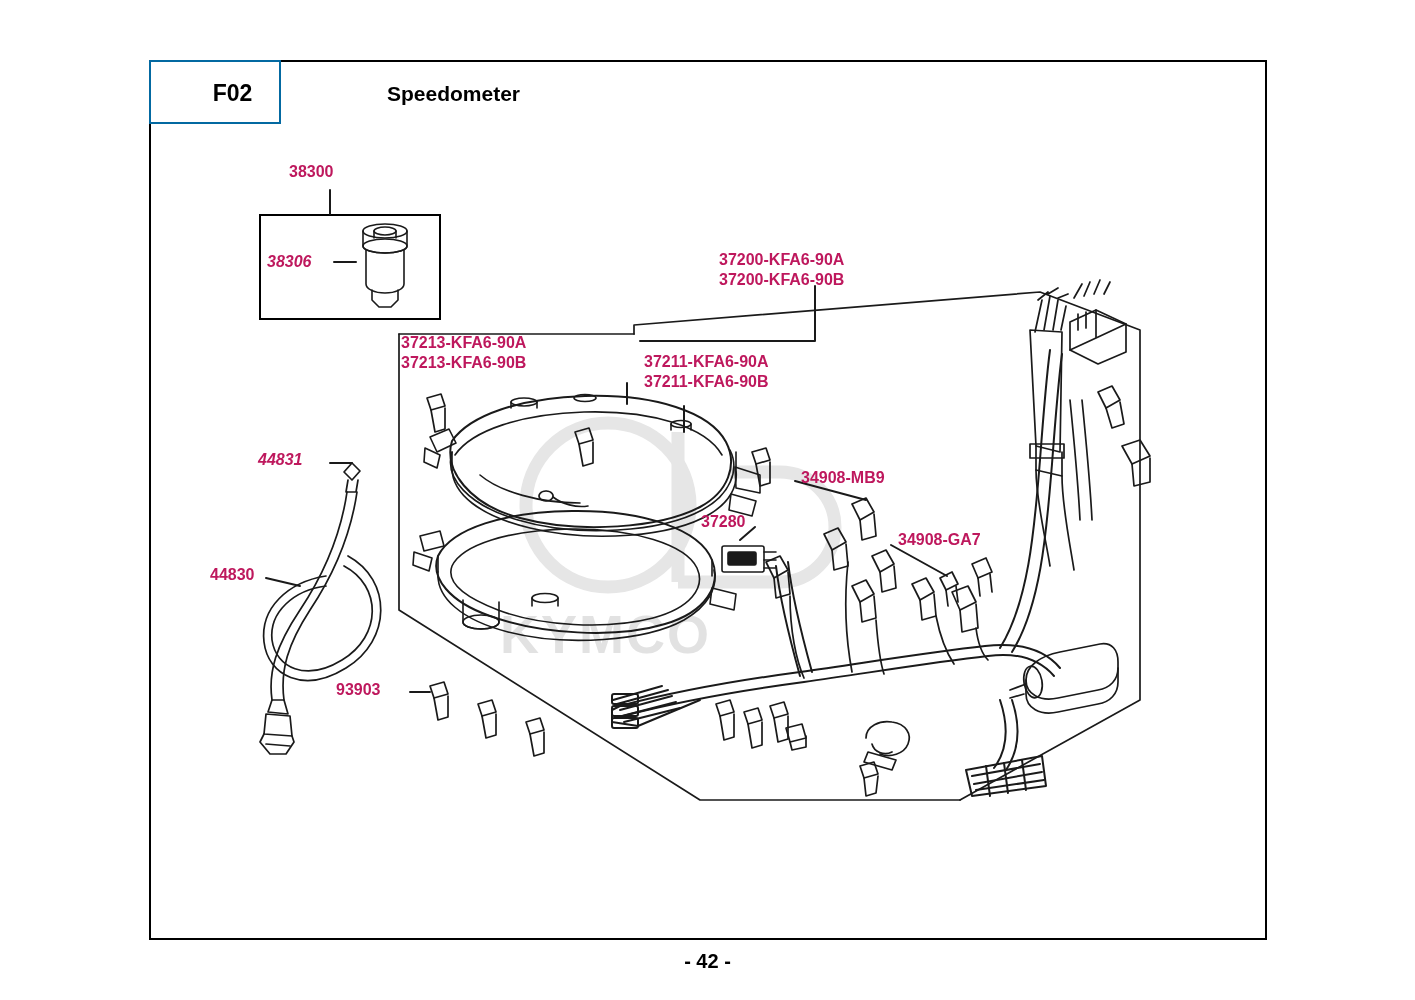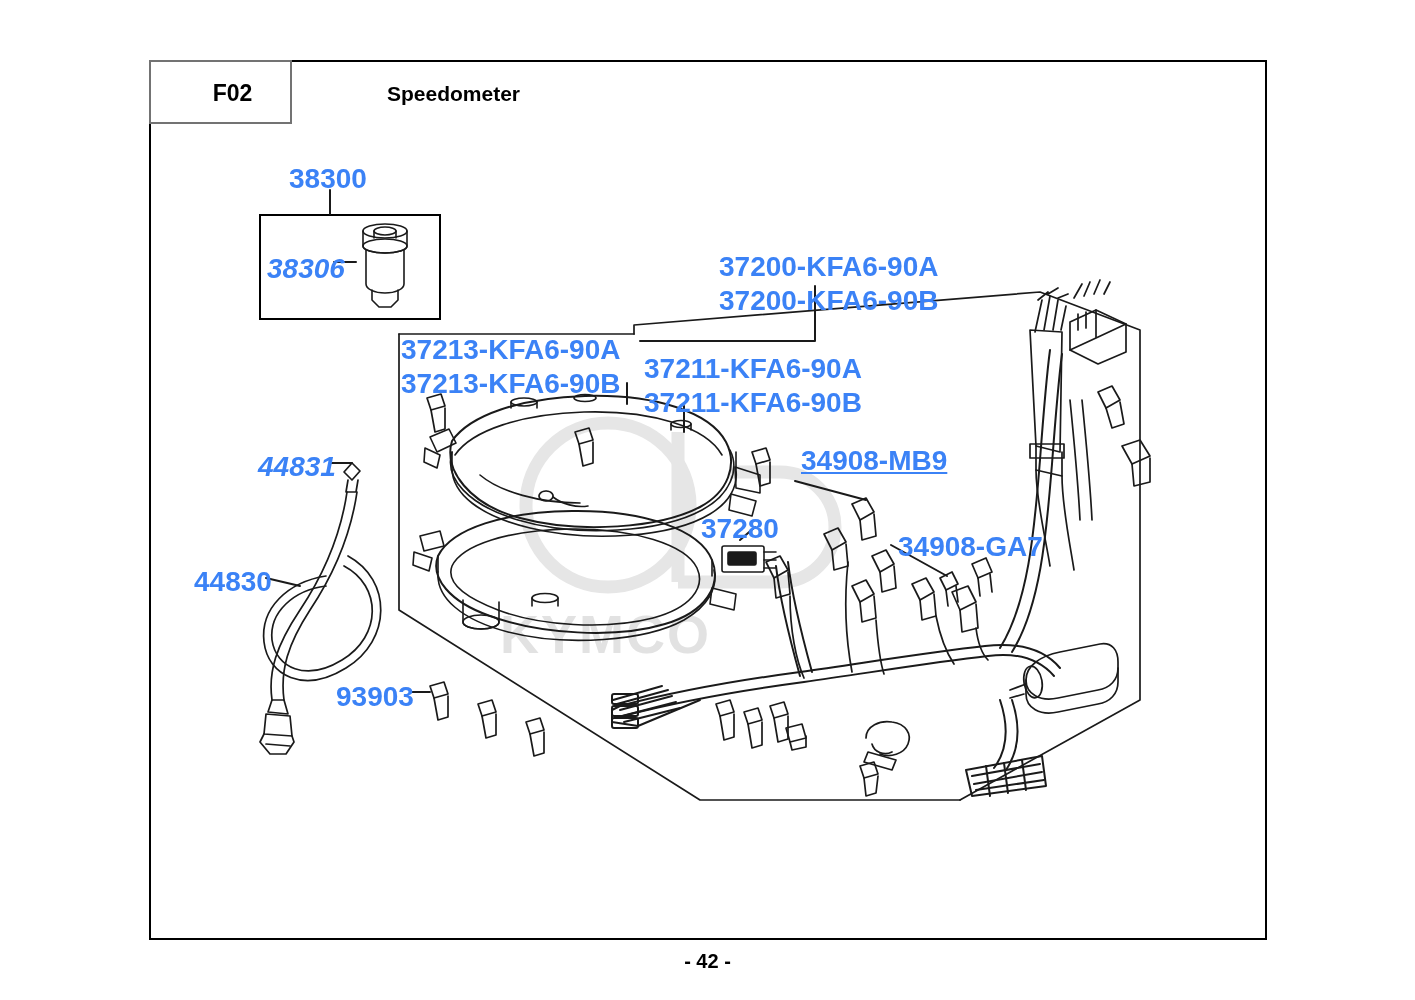--- a/index.html
+++ b/index.html
@@ -29,23 +29,23 @@
     width: 1118px;
     height: 880px;
     border: 2px solid #000;
     box-sizing: border-box;
     background: #fff;
   }
   .title-cell {
     position: absolute;
     left: 149px;
     top: 60px;
-    width: 143px;
+    width: 132px;
     height: 64px;
-    border: 2px solid #737373;
+    border: 2px solid #0369a1;
     box-sizing: border-box;
     background: #fff;
   }
   .title-code {
     position: absolute;
     left: 0;
     top: 0;
     width: 163px;
     height: 62px;
     display: flex;
@@ -73,23 +73,23 @@
     width: 1415px;
     text-align: center;
     font-size: 20px;
     font-weight: bold;
     color: #000;
   }
 
   
   .lbl {
     position: absolute;
-    font-size: 28px;
-    font-weight: bold;
-    color: #3b82f6;
+    font-size: 16px;
+    font-weight: bold;
+    color: #be185d;
     white-space: pre;
     line-height: 1.22;
   }
 
   
   .inset-box {
     position: absolute;
     left: 259px;
     top: 214px;
     width: 182px;
@@ -367,23 +367,23 @@
 
   <div id="labels-layer">
       <div class="lbl" style="left: 289px; top: 162px;">38300</div>
       <div class="lbl" style="left: 267px; top: 252px; font-style: italic;">38306</div>
       <div class="lbl" style="left: 686px; top: 250px; margin-left: 33px;">37200-KFA6-90A
 37200-KFA6-90B</div>
       <div class="lbl" style="left: 401px; top: 333px;">37213-KFA6-90A
 37213-KFA6-90B</div>
       <div class="lbl" style="left: 644px; top: 352px;">37211-KFA6-90A
 37211-KFA6-90B</div>
-      <div class="lbl" style="left: 801px; top: 444px; text-decoration: underline;">34908-MB9</div>
+      <div class="lbl" style="left: 801px; top: 468px;">34908-MB9</div>
       <div class="lbl" style="left: 701px; top: 512px;">37280</div>
       <div class="lbl" style="left: 898px; top: 530px;">34908-GA7</div>
       <div class="lbl" style="left: 258px; top: 450px; font-style: italic;">44831</div>
-      <div class="lbl" style="left: 194px; top: 565px;">44830</div>
+      <div class="lbl" style="left: 210px; top: 565px;">44830</div>
       <div class="lbl" style="left: 336px; top: 680px;">93903</div>
     </div>
 
   <div class="page-number">- 42 -</div>
 
 </div>
 
 </body></html>

